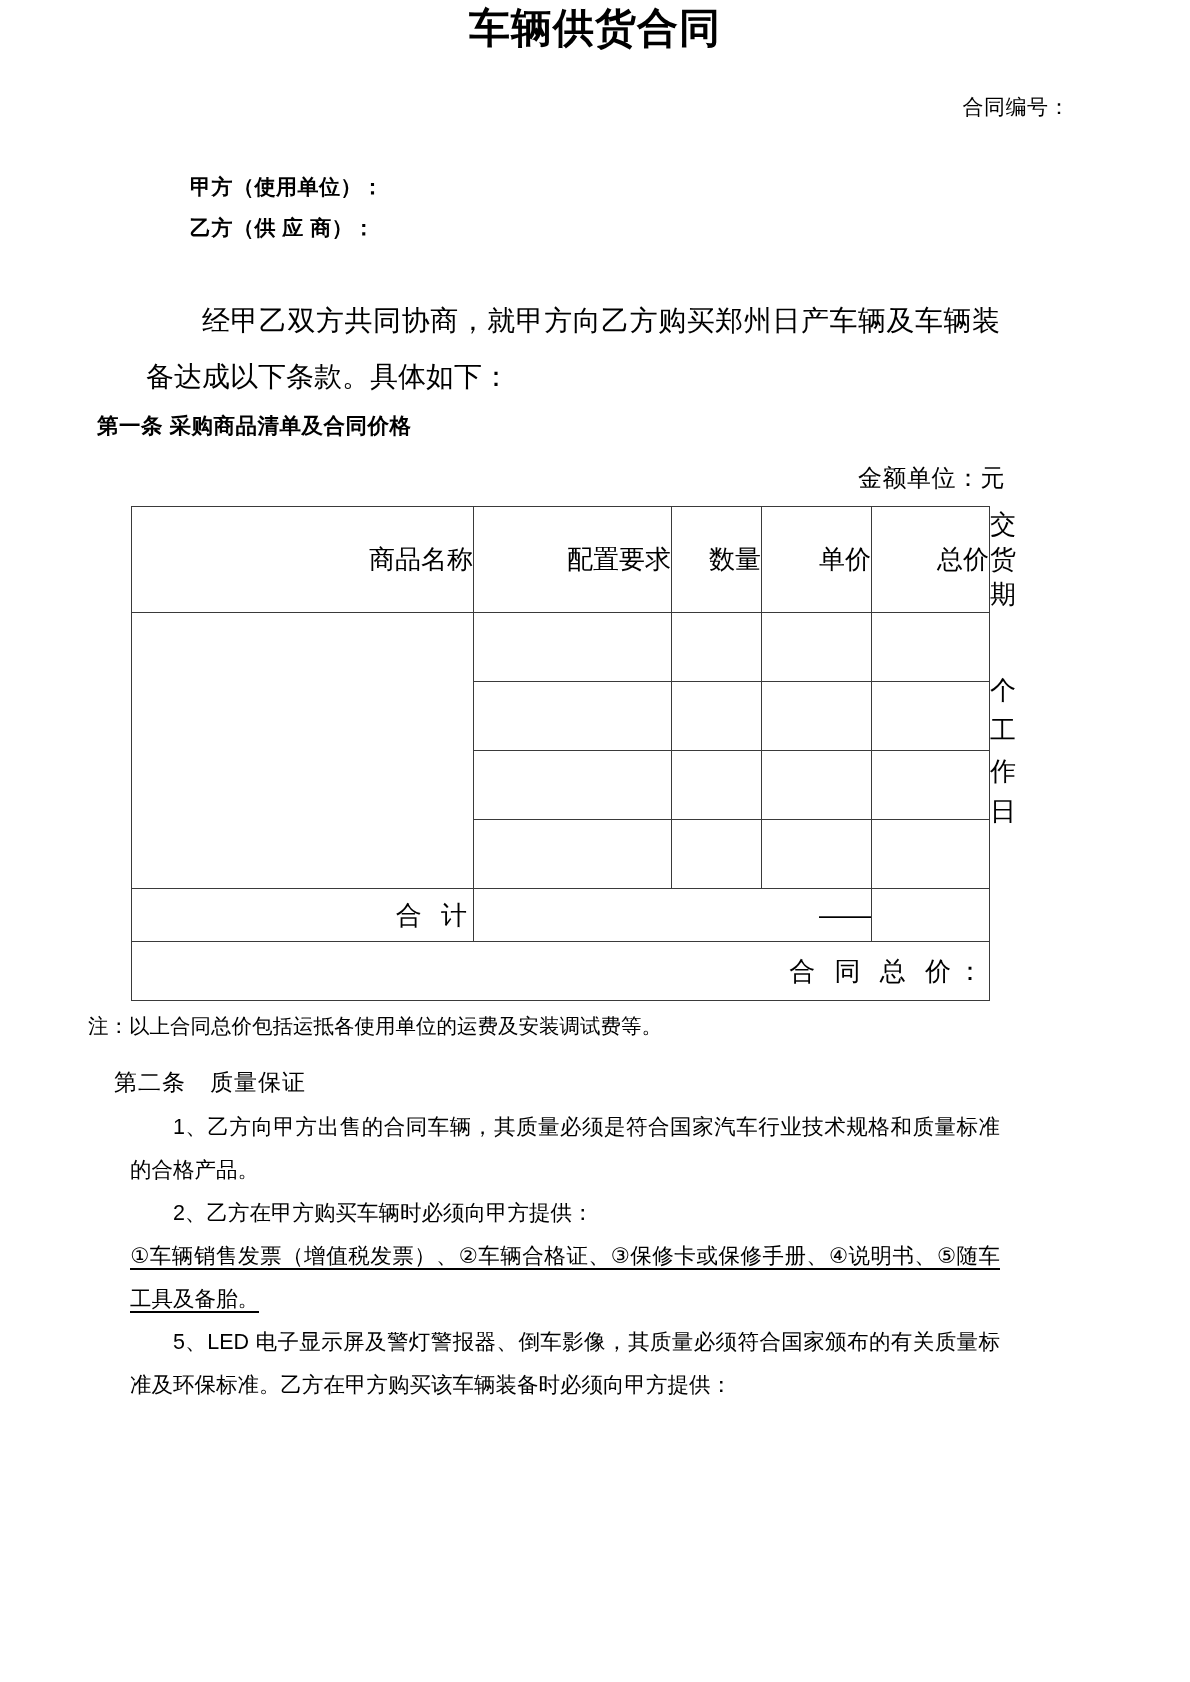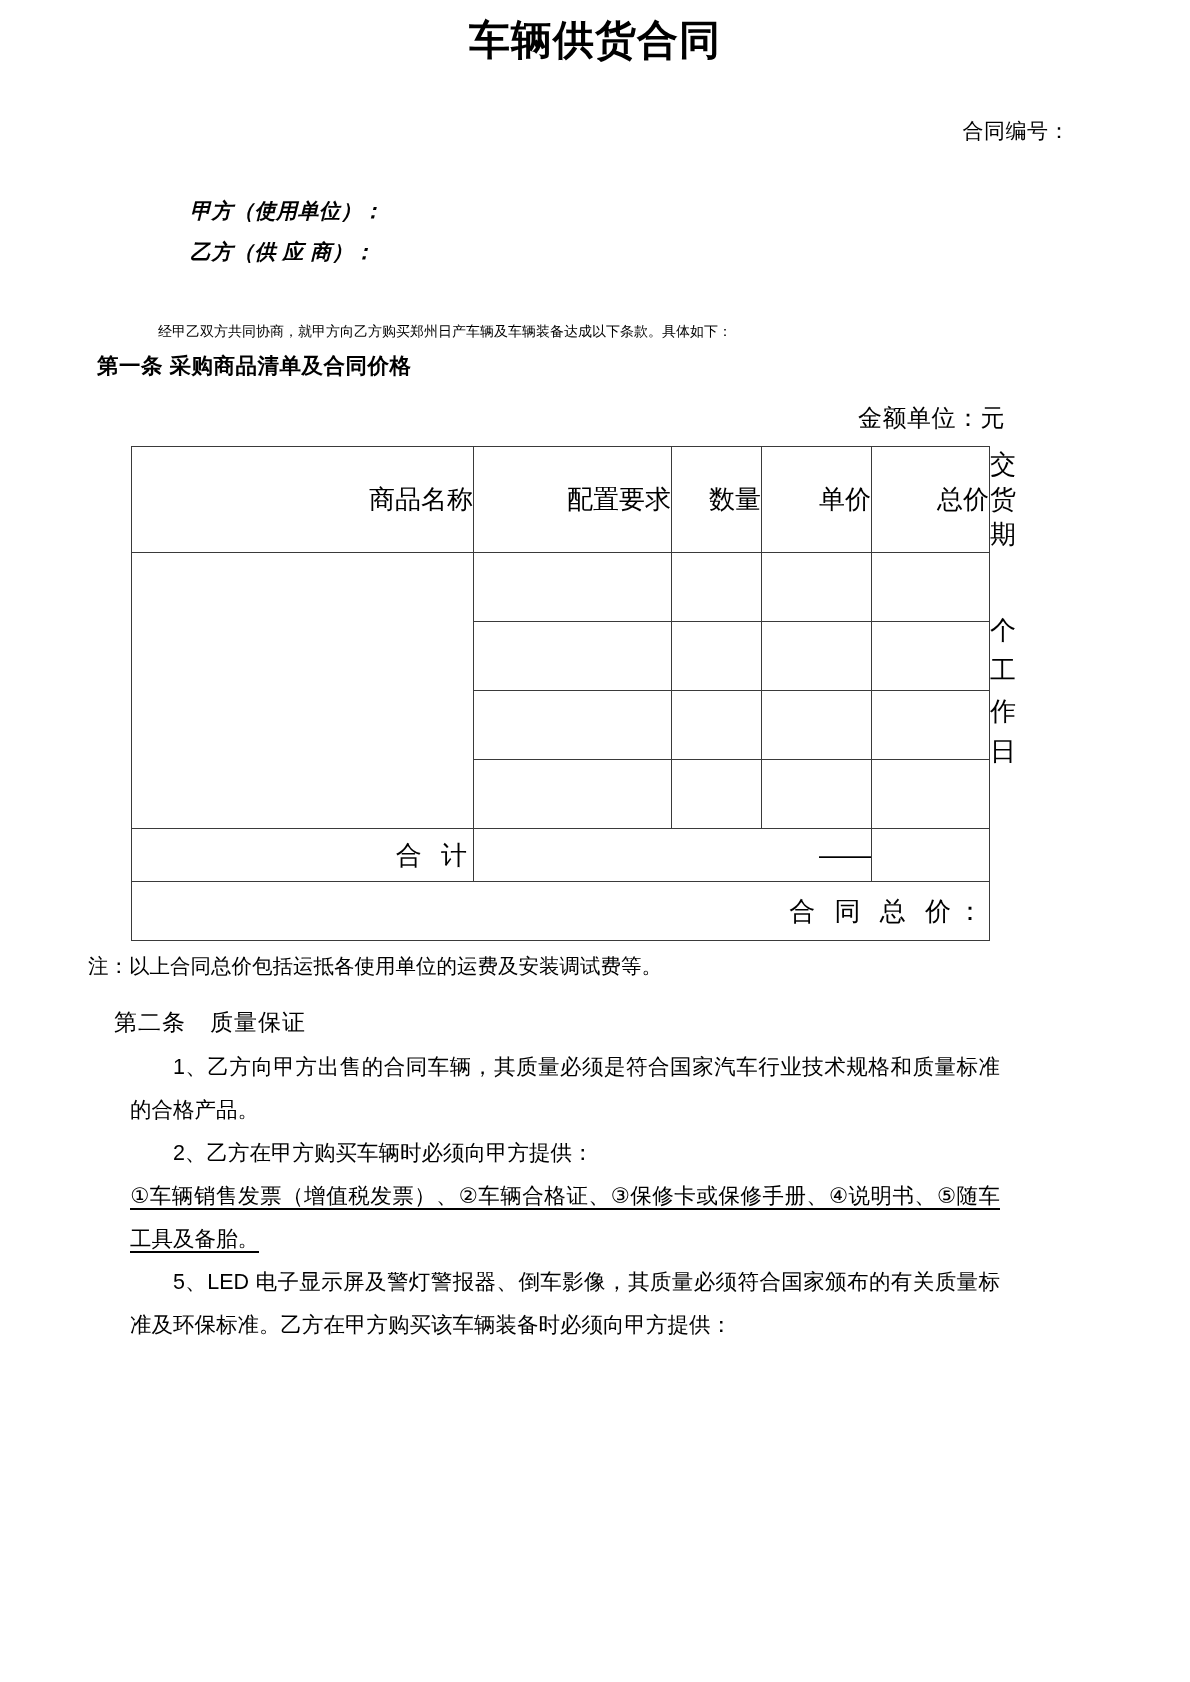--- a/index.html
+++ b/index.html
@@ -18,47 +18,47 @@
     background: #ffffff;
     box-sizing: border-box;
     padding: 0;
     overflow: hidden;
   }
   .doc-title {
     text-align: center;
     font-size: 41px;
     font-weight: bold;
     letter-spacing: 1px;
-    margin: 16px;
+    margin: 4px;
     line-height: 1.2;
   }
   .contract-no {
     text-align: right;
     font-size: 21px;
     padding-right: 120px;
     padding-top: 36px;
     letter-spacing: 0.5px;
   }
   .parties {
     padding-top: 46px;
     padding-left: 190px;
   }
   .party-line {
     font-size: 21px;
     font-weight: bold;
     line-height: 1.95;
     letter-spacing: 0.5px;
-    font-style: italic;
   }
   .intro {
     padding: 44px 190px 0 130px;
-    font-size: 14px;
+    font-size: 28px;
     line-height: 2.0;
     text-align: justify;
     text-indent: 2em;
+    margin-left: 16px;
   }
   .article-head {
     font-size: 21.5px;
     font-weight: bold;
     padding-left: 54px;
     text-indent: 2em;
     line-height: 2.0;
     letter-spacing: 0.5px;
   }
   .amount-unit {

